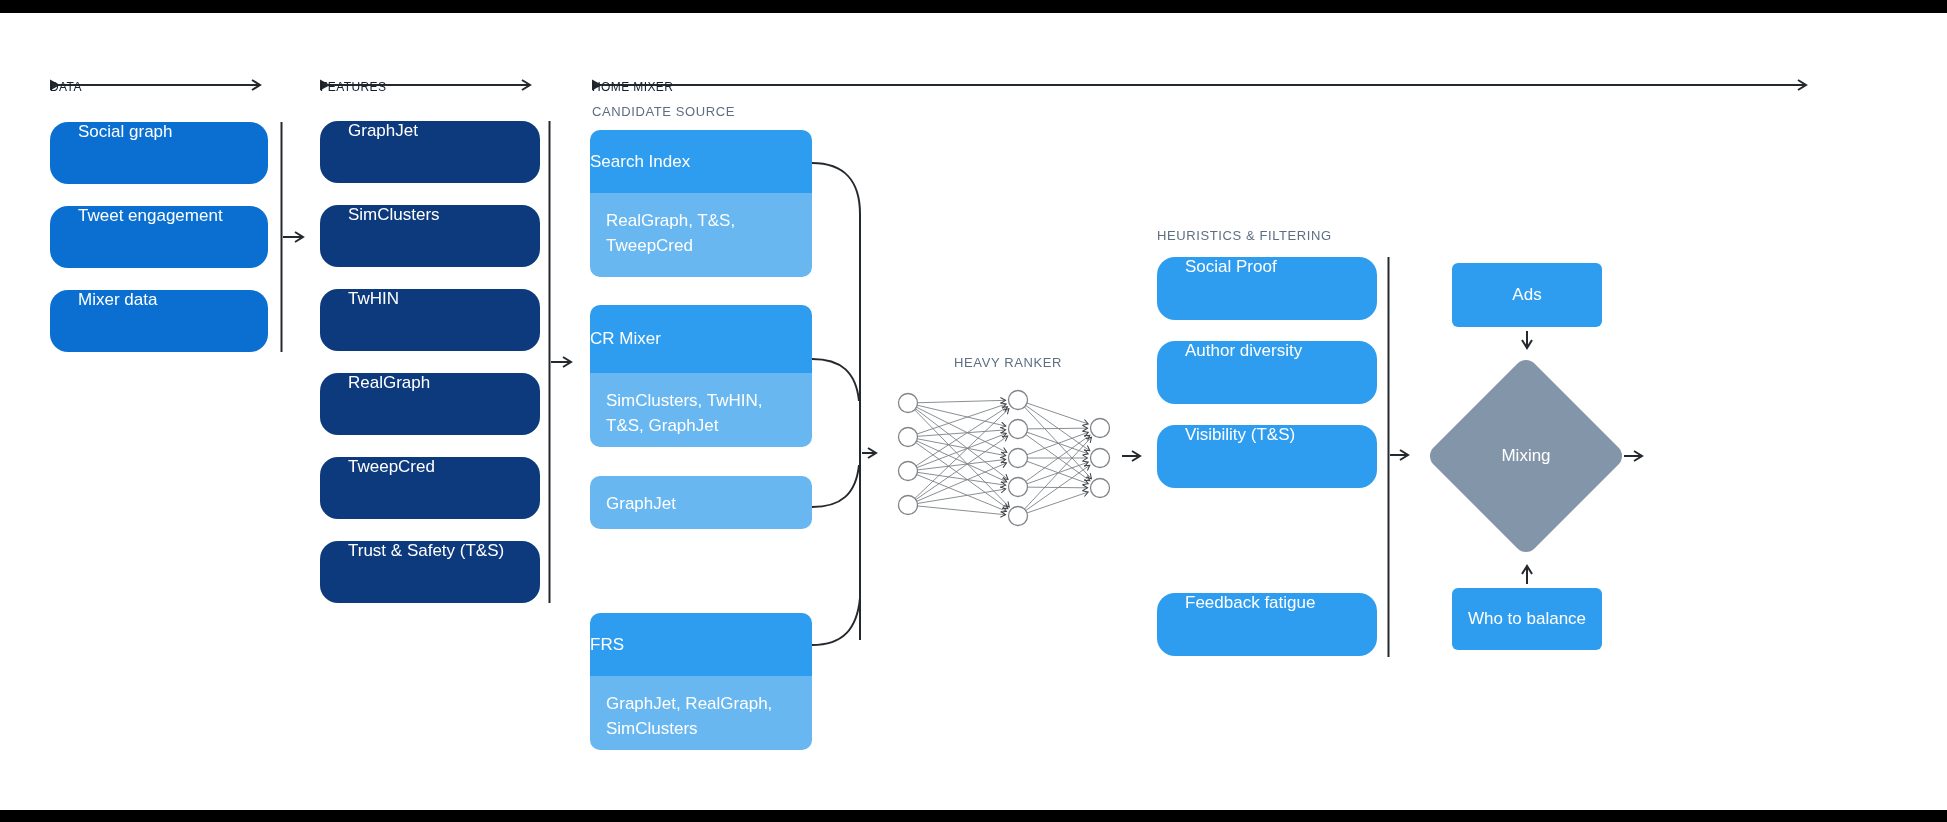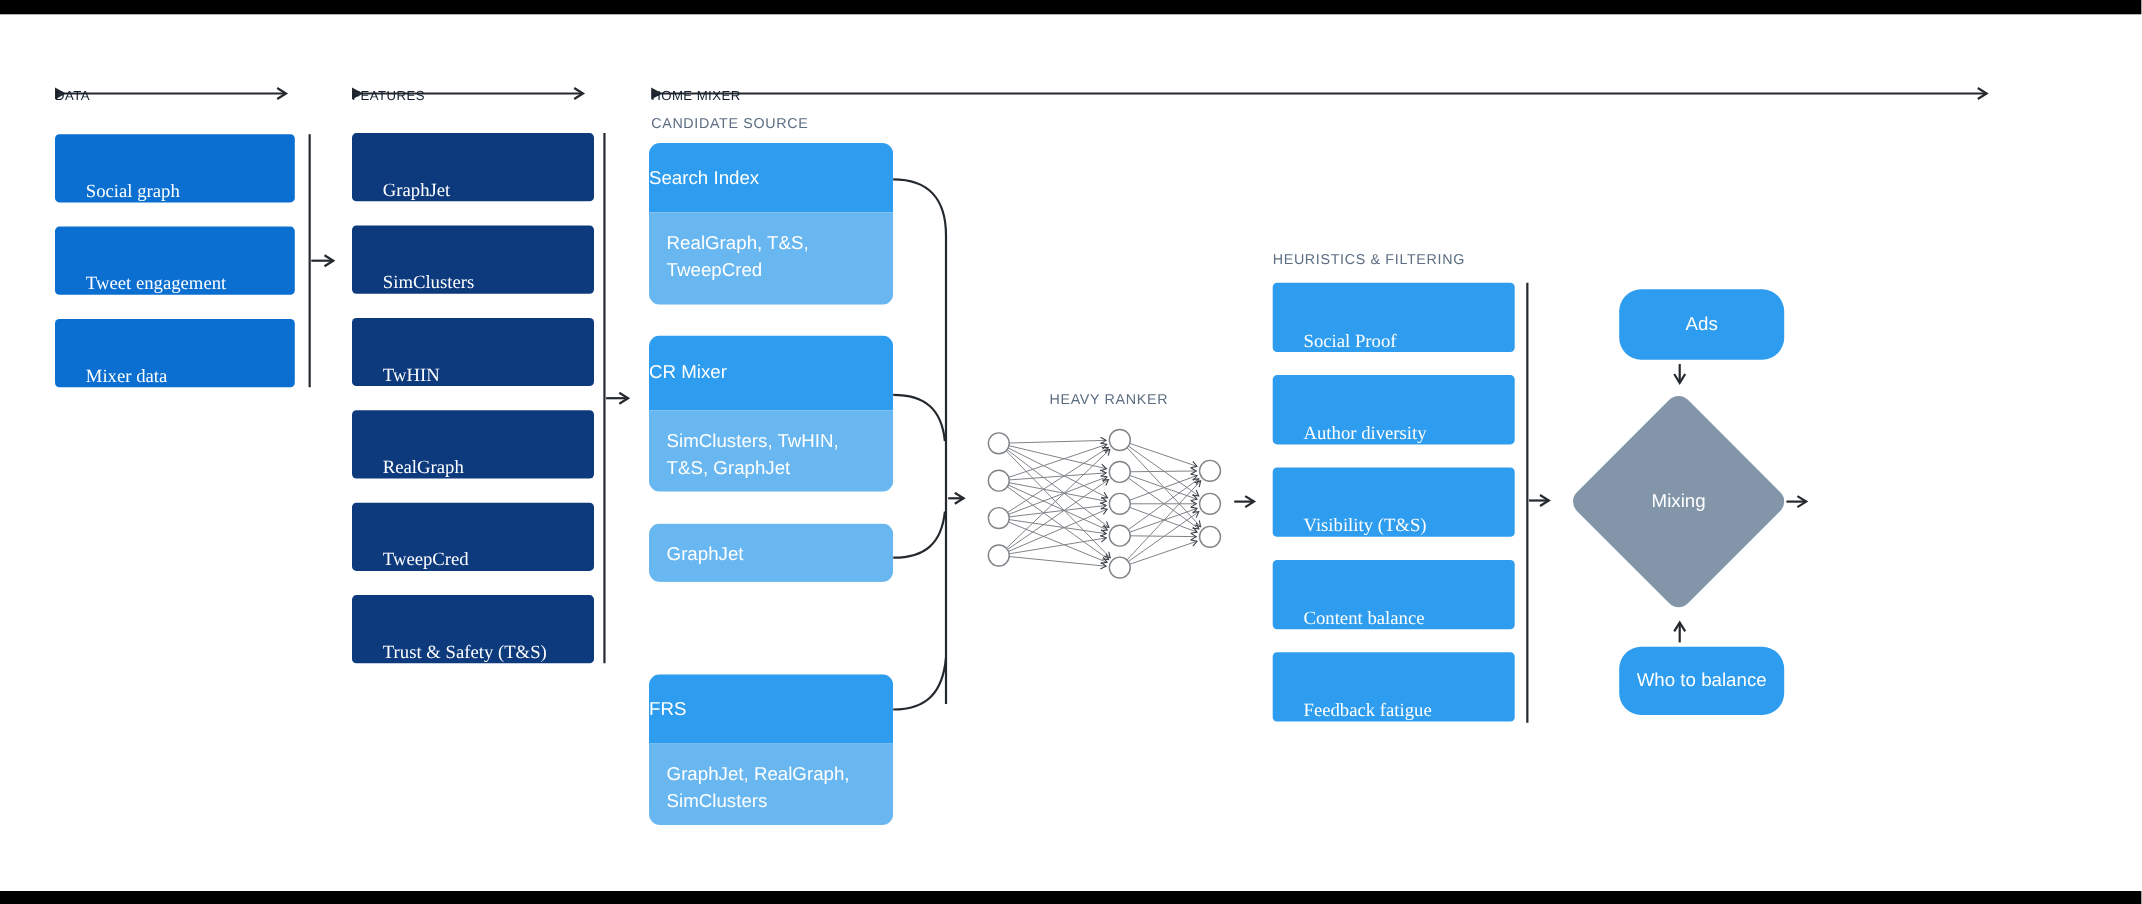--- a/index.html
+++ b/index.html
@@ -6,32 +6,32 @@
   .stage{position:relative;width:1947px;height:822px;background:var(--page_bg,#fff);
          font-family:"Liberation Sans","DejaVu Sans",sans-serif;overflow:hidden;}
   .bar{position:absolute;left:0;width:100%;background:#000;}
   .bar-top{top:0;height:13px;}
   .bar-bottom{bottom:0;height:12px;}
   .abs{position:absolute;}
   .overlay{position:absolute;left:0;top:0;pointer-events:none;}
   .hdr{position:absolute;top:60px;font-size:12px;font-weight:normal;color:var(--label_dark);
        letter-spacing:.4px;white-space:nowrap;margin-top:20px;}
   .muted-label{position:absolute;font-size:13px;color:var(--label_muted);letter-spacing:.6px;white-space:nowrap;}
-  .box{position:absolute;left:0;width:100%;border-radius:4px;display:flex;align-items:flex-end;
-       color:#fff;font-size:17px;box-sizing:border-box;padding-left:28px;padding-right:20px;font-family:Liberation Serif, serif;}
+  .box{position:absolute;left:0;width:100%;border-radius:18px;display:flex;align-items:flex-start;
+       color:#fff;font-size:17px;box-sizing:border-box;padding-left:28px;padding-right:20px;}
   #col-data .box{background:var(--data_box);height:62px;}
   #col-features .box{background:var(--feature_box);height:62px;}
   #col-heur .box{background:var(--heuristic_box);height:63px;}
   .cand-group{position:absolute;left:0;width:100%;border-radius:10px;overflow:hidden;color:#fff;}
   .cand-top{background:var(--candidate_box);display:flex;align-items:center;
             padding-right:20px;font-size:17px;box-sizing:border-box;}
   .cand-sub{background:var(--candidate_sub);padding:15px 26px 0 16px;font-size:17px;
             line-height:25px;box-sizing:border-box;}
-  .out-box{position:absolute;border-radius:20px;background:var(--output_box);color:#fff;
-           font-size:17px;display:flex;align-items:center;justify-content:center;text-align:center;margin-left:20px;}
+  .out-box{position:absolute;border-radius:6px;background:var(--output_box);color:#fff;
+           font-size:17px;display:flex;align-items:center;justify-content:center;text-align:center;}
   .diamond-label{position:absolute;color:#fff;font-size:17px;text-align:center;}
   .ranker-label{position:absolute;font-size:13px;color:var(--label_muted);letter-spacing:.6px;
                 text-align:center;white-space:nowrap;}
 </style>
 </head>
 <body>
 
 <div class="stage">
 
   <svg class="overlay" width="1947" height="822" viewBox="0 0 1947 822">
@@ -191,23 +191,20 @@
   <div id="col-heur" class="abs" style="left:1157px;top:0;width:220px;height:822px">
       <div class="box" style="top: 257px;">
       <span class="box-label">Social Proof</span>
     </div>
       <div class="box" style="top: 341px;">
       <span class="box-label">Author diversity</span>
     </div>
       <div class="box" style="top: 425px;">
       <span class="box-label">Visibility (T&amp;S)</span>
     </div>
-      <div class="box" style="top: 509px;">
-      <span class="box-label">Content balance</span>
-    </div>
       <div class="box" style="top: 593px;">
       <span class="box-label">Feedback fatigue</span>
     </div>
     </div>
 
   <div class="out-box" style="left:1452px;top:263px;width:150px;height:64px">Ads</div>
   <div class="out-box" style="left:1452px;top:588px;width:150px;height:62px">Who to balance</div>
   <div class="diamond-label" style="left:1466px;top:446px;width:120px">Mixing</div>
 
   <div class="bar bar-top"></div>

